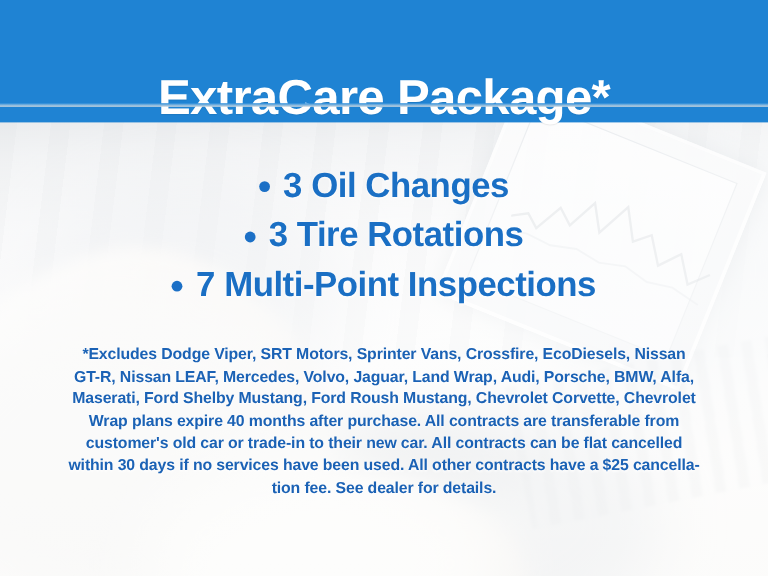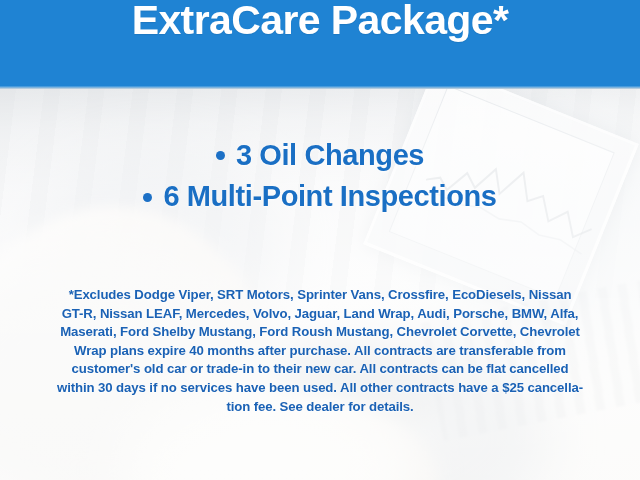--- a/index.html
+++ b/index.html
@@ -136,24 +136,24 @@
         rgba(255,255,255,0.74) 58%,
         rgba(255,255,255,0.66) 100%);
   }
 
   
   .banner {
     position: absolute;
     left: 0;
     top: 0;
     width: 640px;
-    height: 86px;
+    height: 102px;
     background: #1f83d3;
     display: flex;
-    align-items: flex-start;
+    align-items: flex-end;
     justify-content: center;
     z-index: 5;
   }
   .banner-underline {
     position: absolute;
     left: 0;
     top: 86px;
     width: 640px;
     height: 3px;
     background: linear-gradient(180deg, #2e8fdc 0%, #cfd8de 100%);
@@ -255,24 +255,28 @@
   </div>
   <div class="banner-underline"></div>
 
   <div class="benefits">
 
     <div class="benefit-row">
       <span class="benefit-dot"></span>
       <span class="benefit-label">3 Oil Changes</span>
     </div>
 
-
     <div class="benefit-row">
       <span class="benefit-dot"></span>
-      <span class="benefit-label">6 Multi-Point Inspections</span>
+      <span class="benefit-label">3 Tire Rotations</span>
+    </div>
+
+    <div class="benefit-row">
+      <span class="benefit-dot"></span>
+      <span class="benefit-label">7 Multi-Point Inspections</span>
     </div>
 
   </div>
 
   <div class="disclaimer">
     <div class="disclaimer-line">*Excludes Dodge Viper, SRT Motors, Sprinter Vans, Crossfire, EcoDiesels, Nissan</div>
     <div class="disclaimer-line">GT-R, Nissan LEAF, Mercedes, Volvo, Jaguar, Land Wrap, Audi, Porsche, BMW, Alfa,</div>
     <div class="disclaimer-line">Maserati, Ford Shelby Mustang, Ford Roush Mustang, Chevrolet Corvette, Chevrolet</div>
     <div class="disclaimer-line">Wrap plans expire 40 months after purchase. All contracts are transferable from</div>
     <div class="disclaimer-line">customer's old car or trade-in to their new car. All contracts can be flat cancelled</div>

